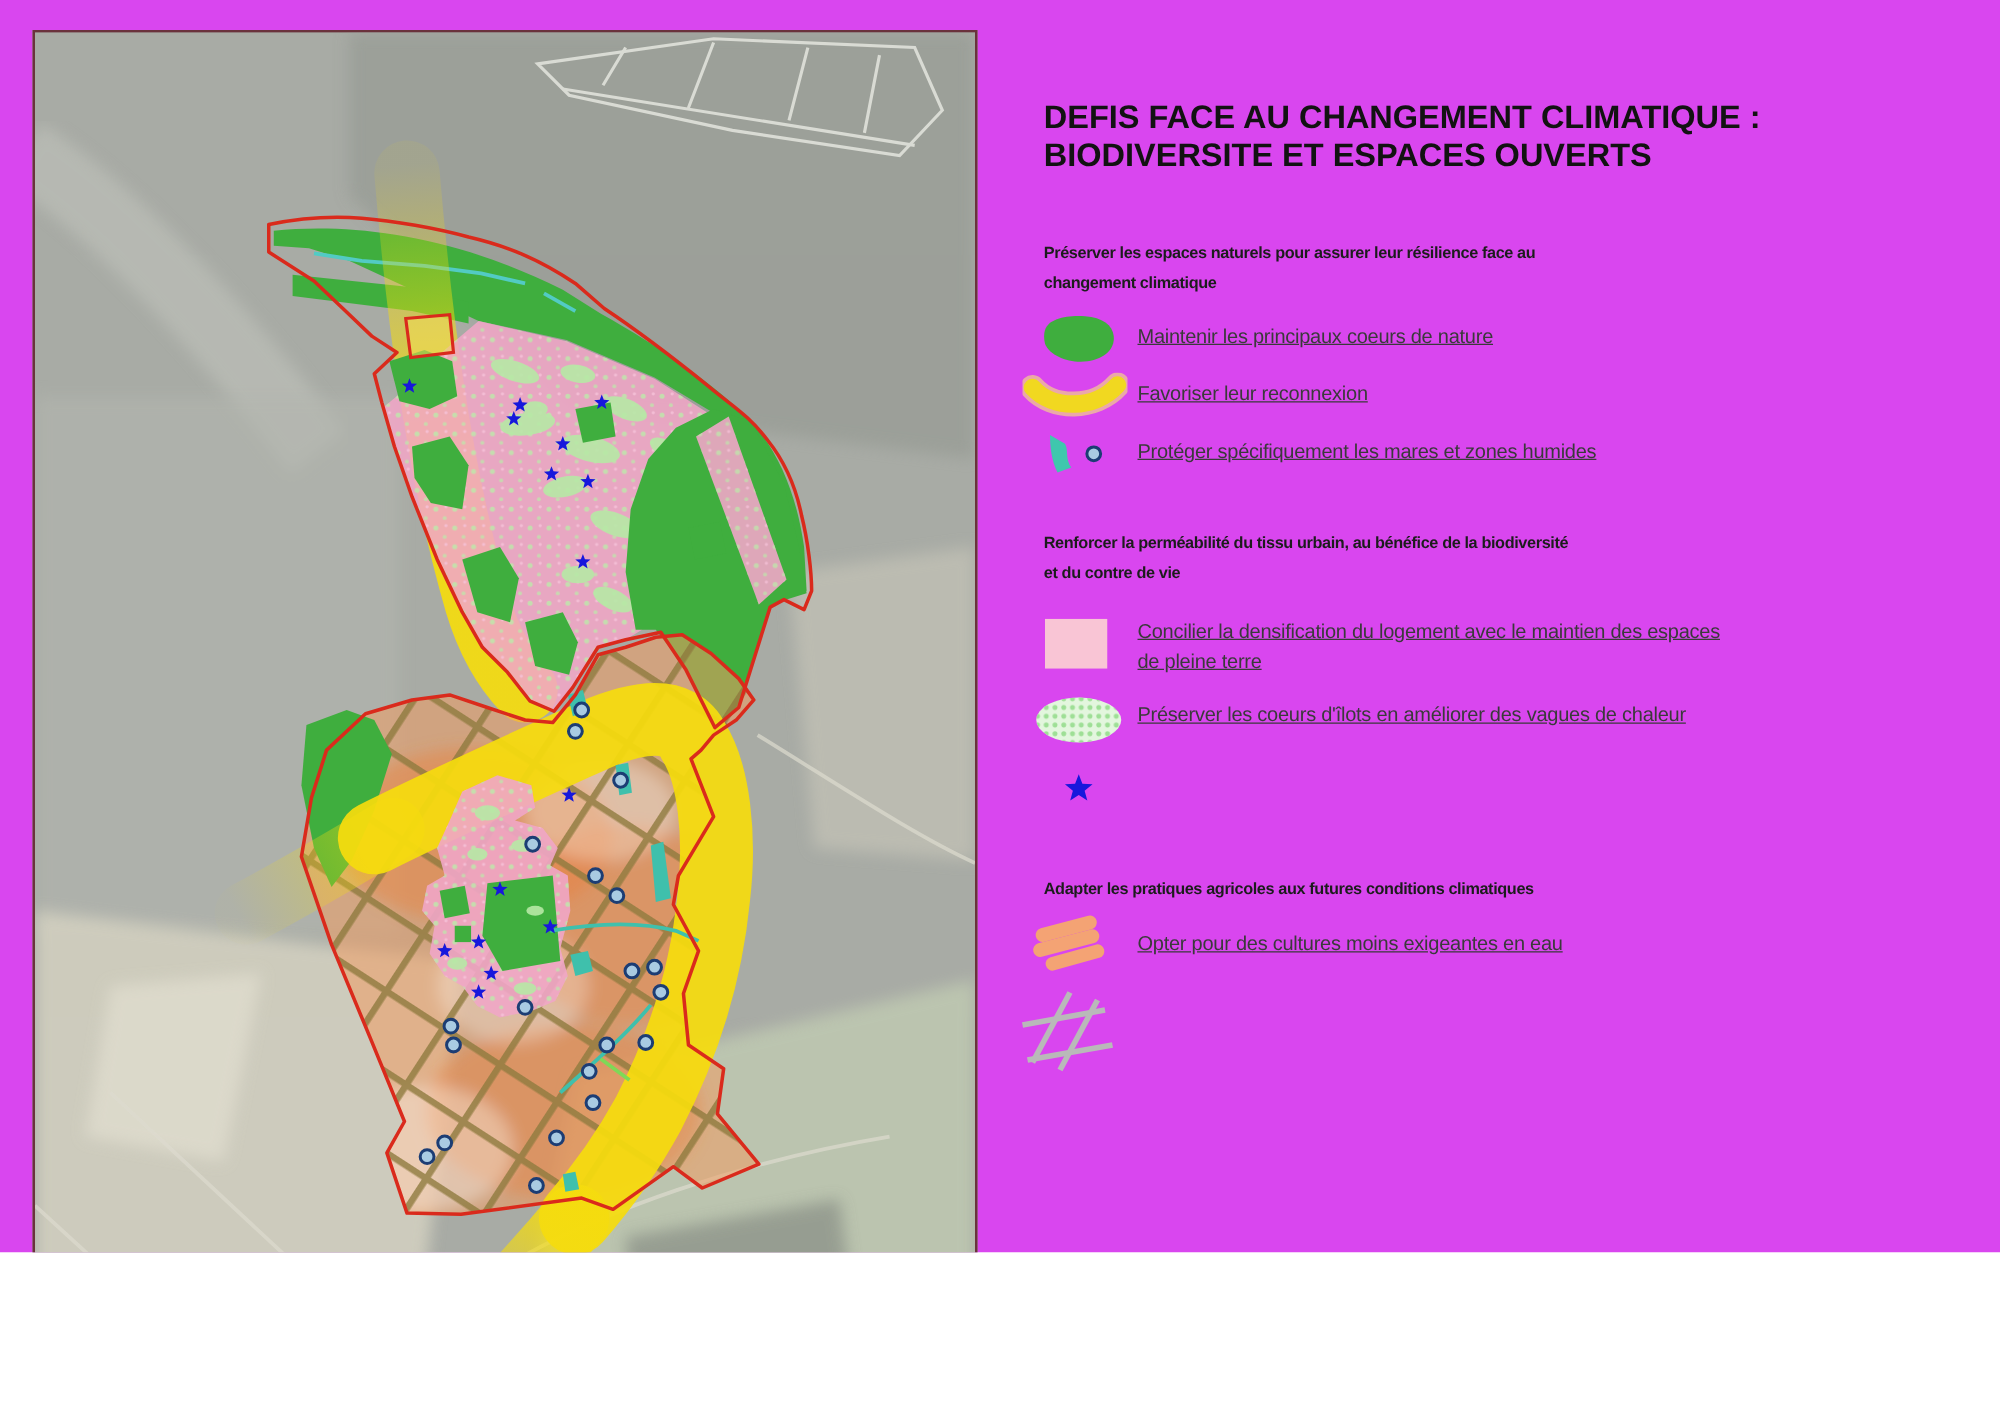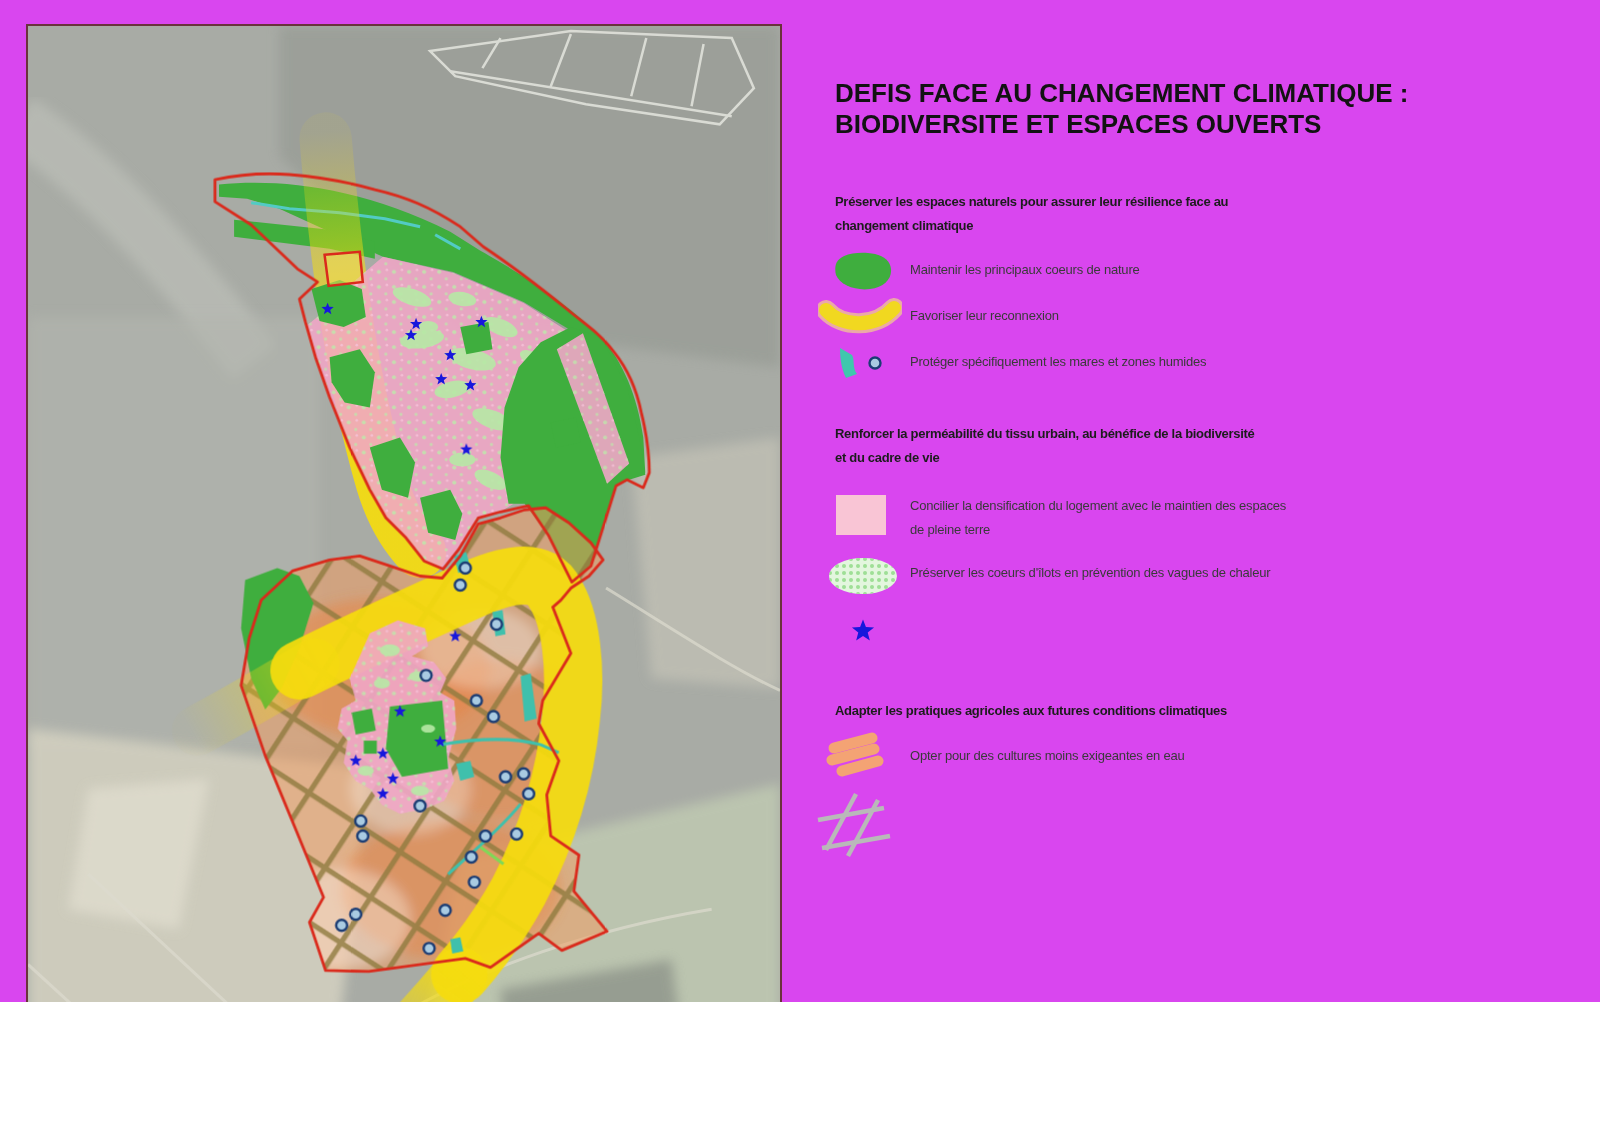--- a/index.html
+++ b/index.html
@@ -2,21 +2,21 @@
 <html><head>
 <meta charset="utf-8">
 <style>
   html,body{margin:0;padding:0;background:#ffffff;font-family:"Liberation Sans",sans-serif;}
   .page{position:relative;width:1600px;height:1002px;background:#d946ef;overflow:hidden;}
   .map-frame{position:absolute;left:26px;top:24px;width:752px;height:1086px;border:2px solid #6a323c;background:#a8aba5;}
   .map-frame svg{display:block;width:100%;height:100%;}
   .abs{position:absolute;}
   .title{font-size:26px;font-weight:bold;color:#121212;line-height:31px;white-space:pre-line;letter-spacing:0px;}
   .sec-heading{font-size:13px;font-weight:bold;color:#1c1c1c;line-height:24px;white-space:pre-line;letter-spacing:-0.3px;}
-  .item-label{font-size:13px;color:#3a3a3a;line-height:24px;white-space:pre-line;letter-spacing:-0.2px;}
+  .item-label{font-size:16px;color:#3a3a3a;line-height:24px;white-space:pre-line;letter-spacing:-0.2px;text-decoration:underline;}
   .icon-box{position:absolute;}
 </style>
 </head>
 <body>
 
 <div class="page">
 
   <div class="map-frame">
     <svg viewBox="0 0 748 1082" preserveAspectRatio="none">
       <defs>
@@ -263,42 +263,42 @@
 
   <div class="icon-box" style="left:832px;top:344px;width:60px;height:42px;">
     <svg width="60" height="42" viewBox="0 0 60 42">
       <path d="M8,4 L20,11 C23,16 20,23 25,30 L14,34 C9,24 8,13 8,4 Z" fill="#3fc7ad"></path>
       <circle cx="43" cy="19" r="5.5" fill="#a9cbe2" stroke="#1c3d74" stroke-width="2.4"></circle>
     </svg>
   </div>
   <div class="abs item-label" style="left:910px;top:350px;width:620px;">Protéger spécifiquement les mares et zones humides</div>
 
   <div class="abs sec-heading" style="left:835px;top:422px;width:705px;">Renforcer la perméabilité du tissu urbain, au bénéfice de la biodiversité
-et du cadre de vie</div>
+et du contre de vie</div>
 
   <div class="icon-box" style="left:836px;top:495px;width:50px;height:40px;">
     <svg width="50" height="40" viewBox="0 0 50 40">
         <rect width="50" height="40" fill="#f9c5d5"></rect>
       </svg>
   </div>
   <div class="abs item-label" style="left:910px;top:494px;width:640px;">Concilier la densification du logement avec le maintien des espaces
 de pleine terre</div>
 
   <div class="icon-box" style="left:827px;top:556px;width:72px;height:40px;">
     <svg width="72" height="40" viewBox="0 0 72 40">
       <defs>
           <pattern id="ld" width="7" height="7" patternUnits="userSpaceOnUse">
             <circle cx="3" cy="3" r="2" fill="#97dd8e" opacity="0.9"></circle>
           </pattern>
         </defs>
       <ellipse cx="36" cy="20" rx="34" ry="18" fill="#e3f6de"></ellipse>
       <ellipse cx="36" cy="20" rx="34" ry="18" fill="url(#ld)"></ellipse>
     </svg>
   </div>
-  <div class="abs item-label" style="left:910px;top:561px;width:640px;">Préserver les coeurs d'îlots en prévention des vagues de chaleur</div>
+  <div class="abs item-label" style="left:910px;top:561px;width:640px;">Préserver les coeurs d'îlots en améliorer des vagues de chaleur</div>
 
   <div class="icon-box" style="left:846px;top:614px;width:34px;height:34px;">
     <svg width="34" height="34" viewBox="0 0 34 34">
       <path d="M0,-7.5 L1.88,-2.59 L7.13,-2.32 L3.04,0.99 L4.41,6.07 L0,3.2 L-4.41,6.07 L-3.04,0.99 L-7.13,-2.32 L-1.88,-2.59 Z" transform="translate(17,17) scale(1.55)" fill="#1717dc"></path>
     </svg>
   </div>
 
   <div class="abs sec-heading" style="left:835px;top:699px;width:705px;">Adapter les pratiques agricoles aux futures conditions climatiques</div>
 
   <div class="icon-box" style="left:822px;top:730px;width:66px;height:48px;">

